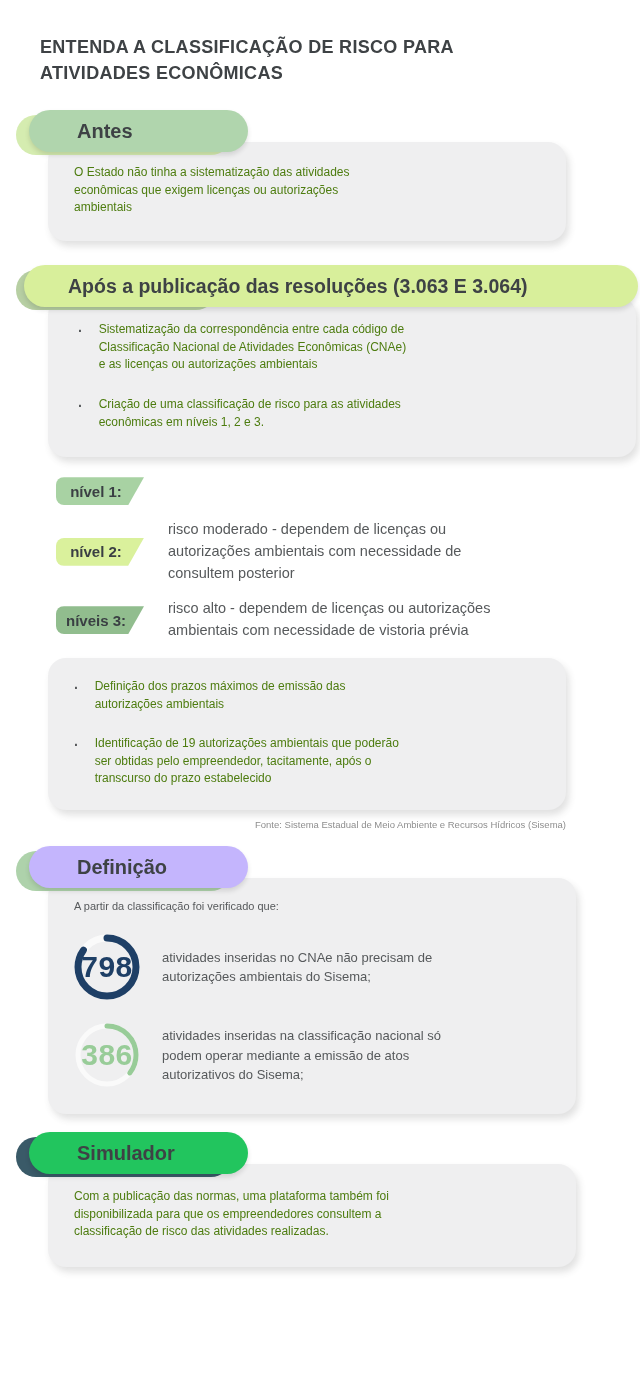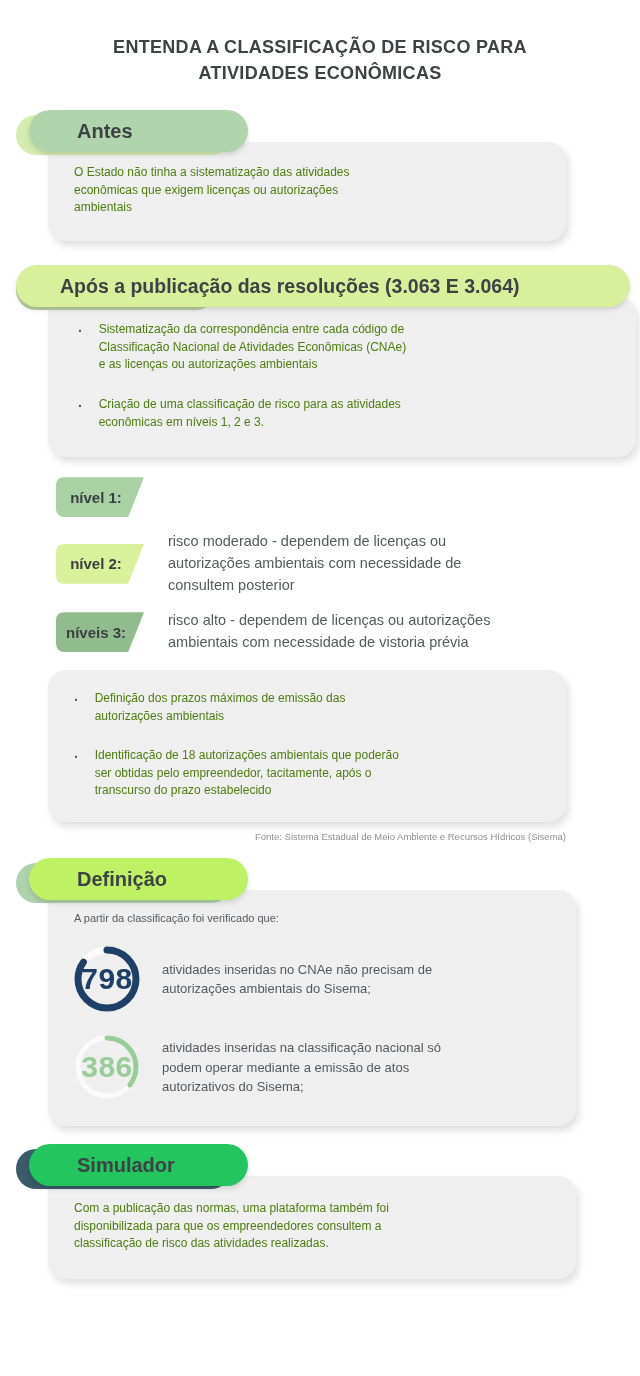--- a/index.html
+++ b/index.html
@@ -2,34 +2,34 @@
 <html><head>
 <meta charset="utf-8">
 <style>
   html,body{margin:0;padding:0;}
   body{
     width:640px;height:1376px;background:#ffffff;overflow:hidden;
     font-family:"Liberation Sans", sans-serif;color:#5a5d5f;
   }
   .pre{white-space:pre-line;}
   .page-title{
-    margin:34px 40px 0;text-align:center;font-weight:bold;color:#3e4245;
+    margin:34px 40px 0;text-align:left;font-weight:bold;color:#3e4245;
     font-size:18px;line-height:1.45;letter-spacing:.3px;
   }
   
   .pill-row{position:relative;height:42px;margin-left:16px;z-index:2;}
   .pill{position:absolute;border-radius:22px;}
   .pill-behind{left:0;top:5px;width:215px;height:40px;}
   .pill-main{
     left:13px;top:0;width:219px;height:42px;display:flex;align-items:center;
     padding-left:48px;box-sizing:border-box;font-weight:bold;font-size:20px;
     color:#3e4245;box-shadow:0 3px 5px rgba(0,0,0,.12);
   }
   .pill-row.wide .pill-behind{width:200px;}
-  .pill-row.wide .pill-main{left:0;width:614px;font-size:19.5px;padding-left:44px;}
+  .pill-row.wide .pill-main{left:8px;width:614px;font-size:19.5px;padding-left:44px;}
   
   .box{
     position:relative;z-index:1;background:#efeff0;border-radius:18px;
     box-shadow:3px 5px 7px rgba(70,70,70,.16);margin-left:48px;margin-top:-10px;
     box-sizing:border-box;
   }
   .box-antes{width:518px;padding:22px 26px 24px;}
   .box-apos{width:588px;padding:24px 30px 26px;}
   .box-prazos{width:518px;padding:20px 26px 22px;margin-top:16px;}
   .box-def{width:528px;padding:22px 26px 26px;}
@@ -37,21 +37,21 @@
   .body-text{font-size:12px;line-height:1.47;color:#4d7c0f;}
   
   .bullet{display:flex;gap:16px;}
   .bullet + .bullet{margin-top:22px;}
   .bullet .dot{flex:none;font-weight:bold;color:#56595b;font-size:14px;line-height:1.47;}
   
   .levels{margin:20px 0 0 56px;}
   .level-row{display:flex;align-items:center;}
   .level-row + .level-row{margin-top:14px;}
   .level-tag{
-    flex:none;width:88px;height:40px;display:flex;align-items:center;justify-content:center;
+    flex:none;width:88px;height:28px;display:flex;align-items:center;justify-content:center;
     padding-right:8px;box-sizing:border-box;font-weight:bold;font-size:15px;color:#3a3f43;
     clip-path:polygon(0 0,100% 0,82% 100%,0 100%);border-radius:8px 0 0 8px;
   }
   .level-text{margin-left:24px;font-size:14.5px;line-height:1.5;color:#56595b;}
   .fonte{
     width:566px;text-align:right;font-size:9.5px;color:#8e8e8e;margin-top:9px;
   }
   
   .intro{font-size:11px;color:#56595b;}
   .stat-row{display:flex;align-items:center;gap:22px;margin-top:22px;}
@@ -124,31 +124,31 @@
 </div>
 
 <div class="box box-prazos">
   <div class="bullet">
     <span class="dot">·</span>
     <span class="body-text pre">Definição dos prazos máximos de emissão das
 autorizações ambientais</span>
   </div>
   <div class="bullet">
     <span class="dot">·</span>
-    <span class="body-text pre">Identificação de 18 autorizações ambientais que poderão
+    <span class="body-text pre">Identificação de 19 autorizações ambientais que poderão
 ser obtidas pelo empreendedor,  tacitamente, após o
 transcurso do prazo estabelecido</span>
   </div>
 </div>
 
 <div class="fonte">Fonte: Sistema Estadual de Meio Ambiente e Recursos Hídricos (Sisema)</div>
 
 <div class="pill-row mt-sec-sm">
   <div class="pill pill-behind" style="background: rgb(174, 210, 171);"></div>
-  <div class="pill pill-main" style="background: #bef264;">
+  <div class="pill pill-main" style="background: #c4b5fd;">
     <span>Definição</span>
   </div>
 </div>
 <div class="box box-def">
   <div class="intro">A partir da classificação foi verificado que:</div>
 
   <div class="stat-row">
     <div class="donut">
       <svg width="66" height="66" viewBox="0 0 66 66">
         <circle class="ring" cx="33" cy="33" r="29" stroke-width="7"></circle>

